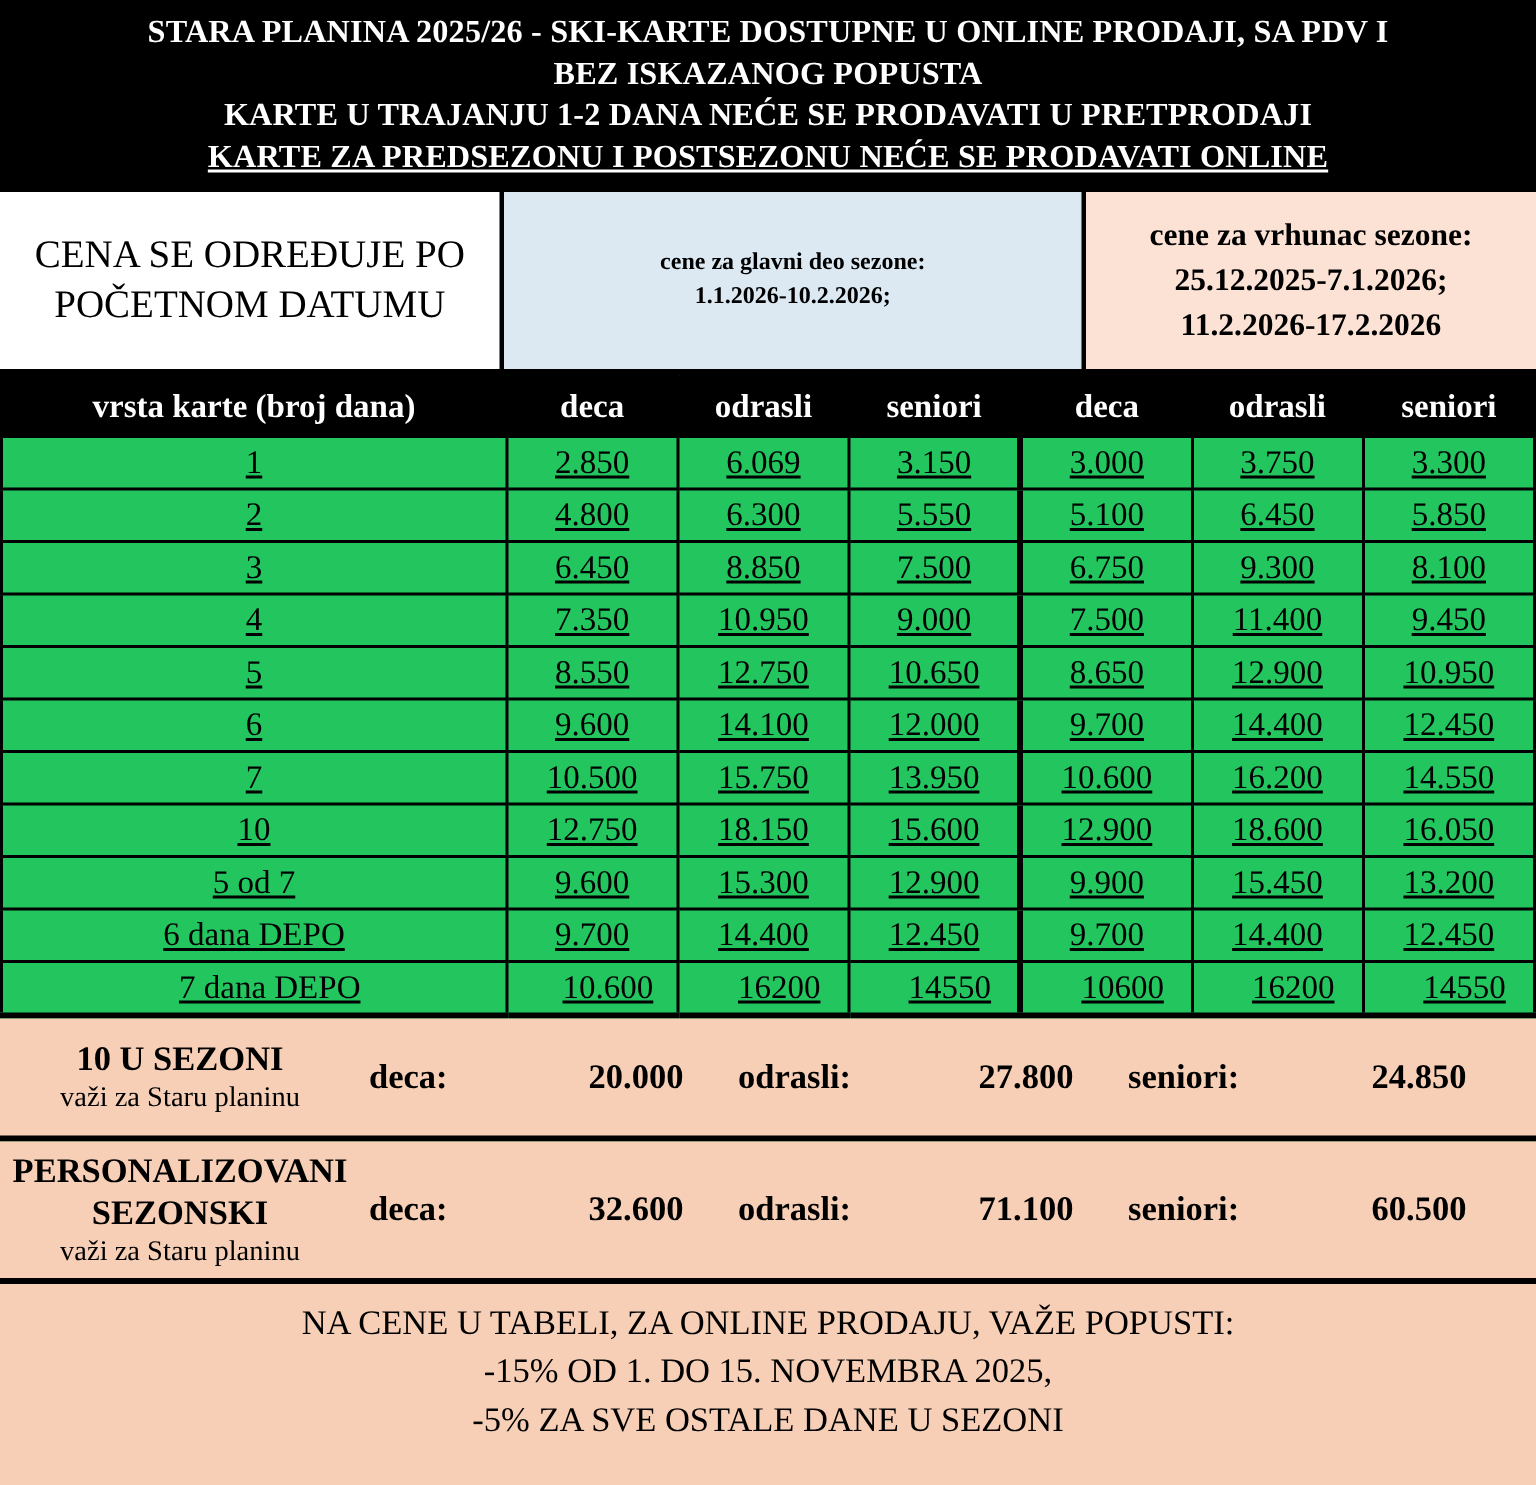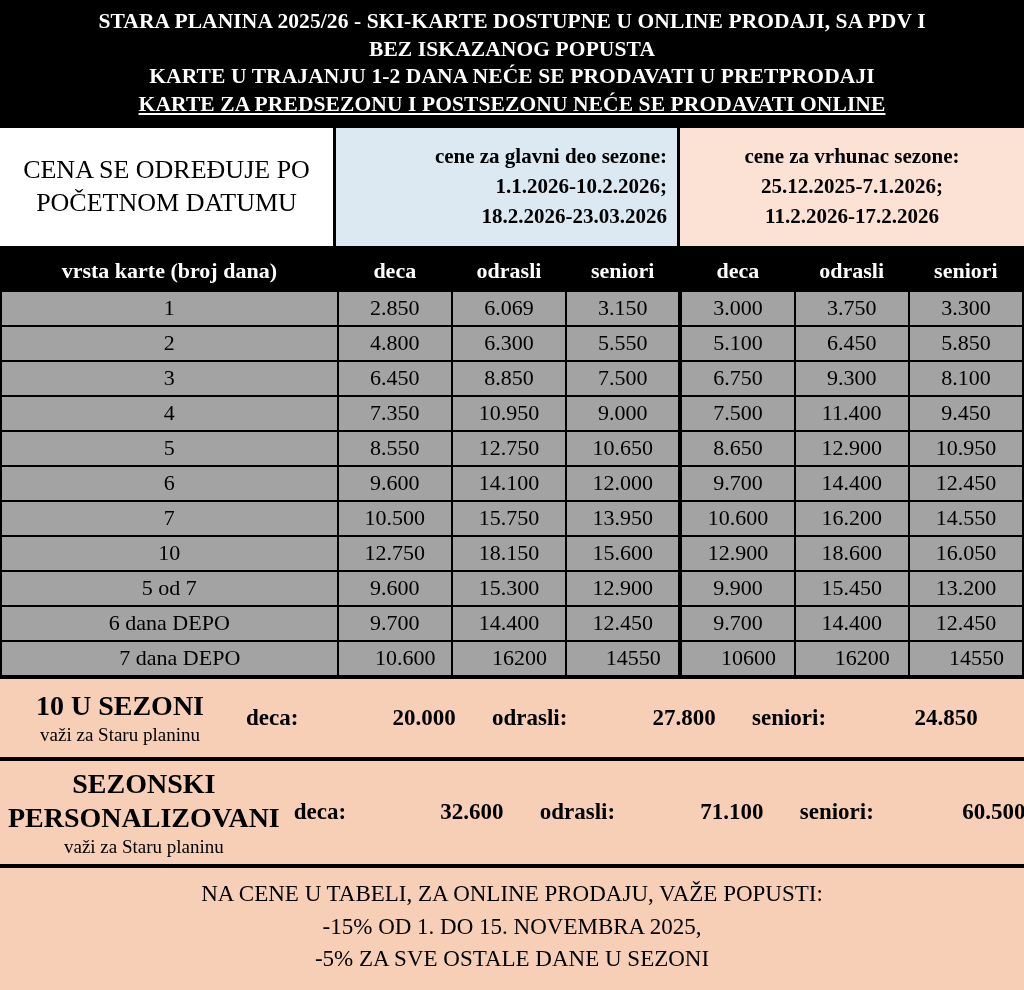--- a/index.html
+++ b/index.html
@@ -13,21 +13,21 @@
     font-family: "Liberation Serif", serif;
     color: #000000;
     overflow: hidden;
   }
   .sheet {
     width: 1024px;
     height: 990px;
     box-sizing: border-box;
     display: flex;
     flex-direction: column;
-    background: #a3a3a3;
+    background: #22c55e;
   }
 
   
   .banner {
     background: #000000;
     color: #ffffff;
     text-align: center;
     font-weight: bold;
     padding: 8px 10px 10px 10px;
     line-height: 1.28;
@@ -52,41 +52,41 @@
     flex-direction: column;
     justify-content: center;
   }
   .season-left {
     width: 336px;
     border-right: 3px solid #000;
     font-size: 26px;
     line-height: 1.25;
   }
   .season-mid {
-    width: 344px;
+    width: 388px;
     background: #dce9f2;
     border-right: 3px solid #000;
     font-weight: bold;
-    font-size: 21px;
+    font-size: 16px;
     line-height: 1.42;
-    text-align: right;
   }
   .season-right {
     flex: 1;
     background: #fbe2d5;
     font-weight: bold;
     font-size: 21px;
     line-height: 1.42;
   }
 
   
   table.prices {
     border-collapse: collapse;
     width: 1024px;
     table-layout: fixed;
+    text-decoration: underline;
   }
   table.prices th, table.prices td {
     border: 2px solid #000;
     text-align: center;
     font-size: 22px;
     padding: 2px 4px;
     height: 29px;
   }
   table.prices thead th {
     background: #000000;
@@ -114,21 +114,21 @@
   }
   .promo-title {
     width: 336px;
     box-sizing: border-box;
     text-align: center;
     padding: 6px 8px;
     line-height: 1.22;
   }
   .promo-title .t1 {
     font-weight: bold;
-    font-size: 28px;
+    font-size: 23px;
     display: block;
   }
   .promo-title .t2 {
     font-size: 19px;
     display: block;
   }
   .promo-vals {
     flex: 1;
     display: flex;
     align-items: center;
@@ -165,21 +165,20 @@
   </div>
 
   <div class="season-band">
     <div class="season-cell season-left">
       <div>CENA SE ODREĐUJE PO</div>
       <div>POČETNOM DATUMU</div>
     </div>
     <div class="season-cell season-mid">
       <div>cene za glavni deo sezone:</div>
       <div>1.1.2026-10.2.2026;</div>
-      <div>18.2.2026-23.03.2026</div>
     </div>
     <div class="season-cell season-right">
       <div>cene za vrhunac sezone:</div>
       <div>25.12.2025-7.1.2026;</div>
       <div>11.2.2026-17.2.2026</div>
     </div>
   </div>
 
   <table class="prices">
     <colgroup>
@@ -315,22 +314,22 @@
       <span class="val">20.000</span>
       <span class="lbl2">odrasli:</span>
       <span class="val">27.800</span>
       <span class="lbl3">seniori:</span>
       <span class="val">24.850</span>
     </div>
   </div>
 
   <div class="promo">
     <div class="promo-title">
+      <span class="t1">PERSONALIZOVANI</span>
       <span class="t1">SEZONSKI</span>
-      <span class="t1">PERSONALIZOVANI</span>
       <span class="t2">važi za Staru planinu</span>
     </div>
     <div class="promo-vals">
       <span class="lbl">deca:</span>
       <span class="val">32.600</span>
       <span class="lbl2">odrasli:</span>
       <span class="val">71.100</span>
       <span class="lbl3">seniori:</span>
       <span class="val">60.500</span>
     </div>

